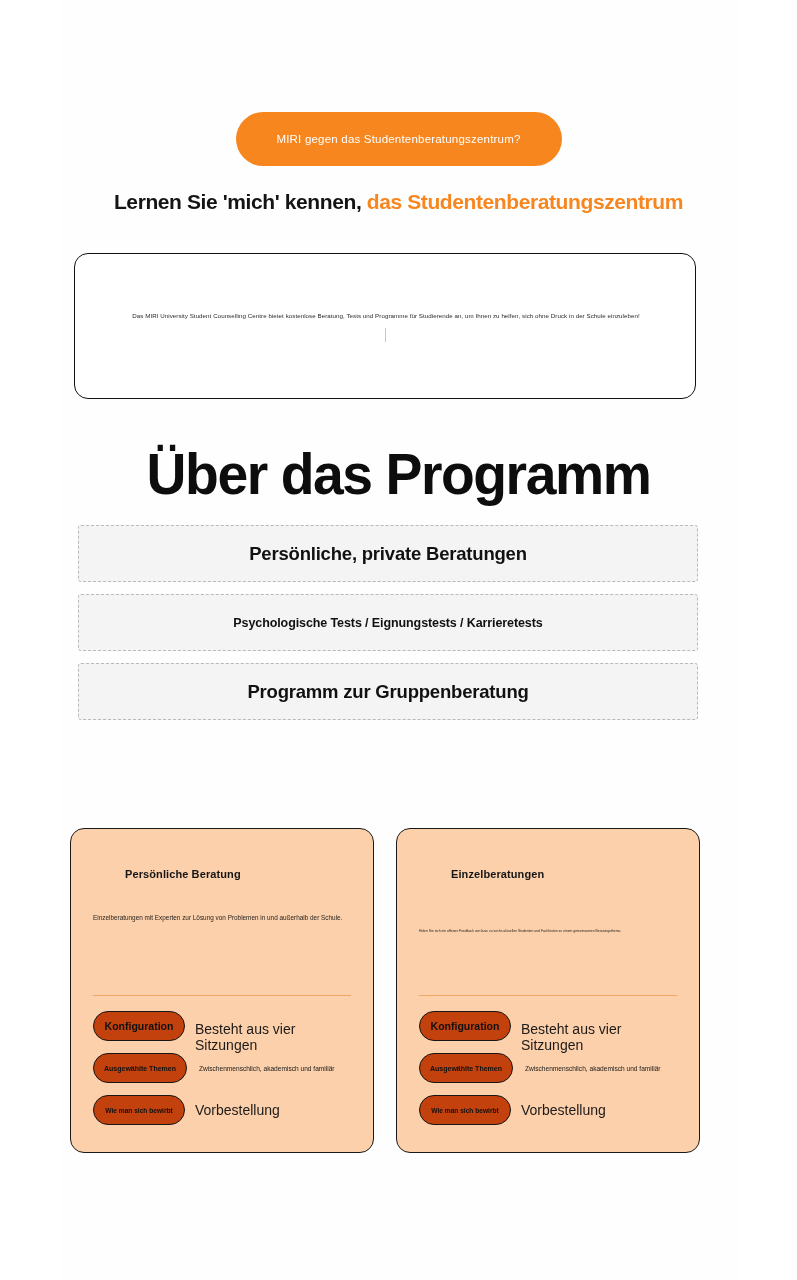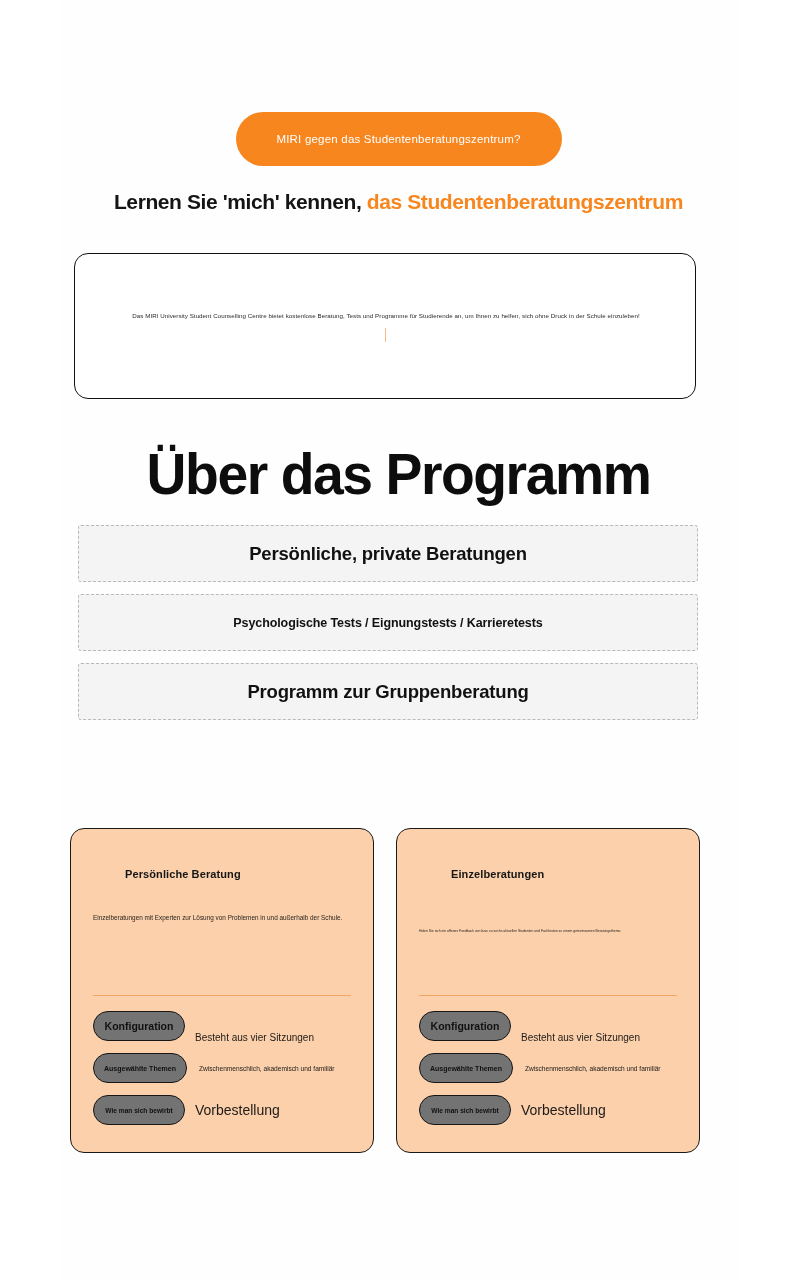--- a/index.html
+++ b/index.html
@@ -205,21 +205,21 @@
     right: 16px;
     top: 182px;
   }
   .row {
     display: flex;
     align-items: center;
     margin-bottom: 12px;
     height: 30px;
   }
   .pill {
-    background: #737373;
+    background: #c2410c;
     border: 1.6px solid #161616;
     border-radius: 16px;
     height: 30px;
     min-width: 92px;
     padding: 0 10px;
     display: flex;
     align-items: center;
     justify-content: center;
     font-weight: 700;
     color: #111111;
@@ -227,21 +227,21 @@
     flex: none;
   }
   .pill.p1 { font-size: 10.5px; }
   .pill.p2 { font-size: 7px; }
   .pill.p3 { font-size: 6.6px; }
 
   .row-text {
     margin-left: 10px;
     color: #1d1a18;
   }
-  .row-text.t1 { font-size: 10px; margin-top: 22px; }
+  .row-text.t1 { font-size: 14px; margin-top: 22px; }
   .row-text.t2 { font-size: 6.6px; margin-left: 12px; }
   .row-text.t3 { font-size: 14px; }
 </style>
 </head>
 <body>
 
 <div class="page">
 
   <div class="col-tint"></div>
 

